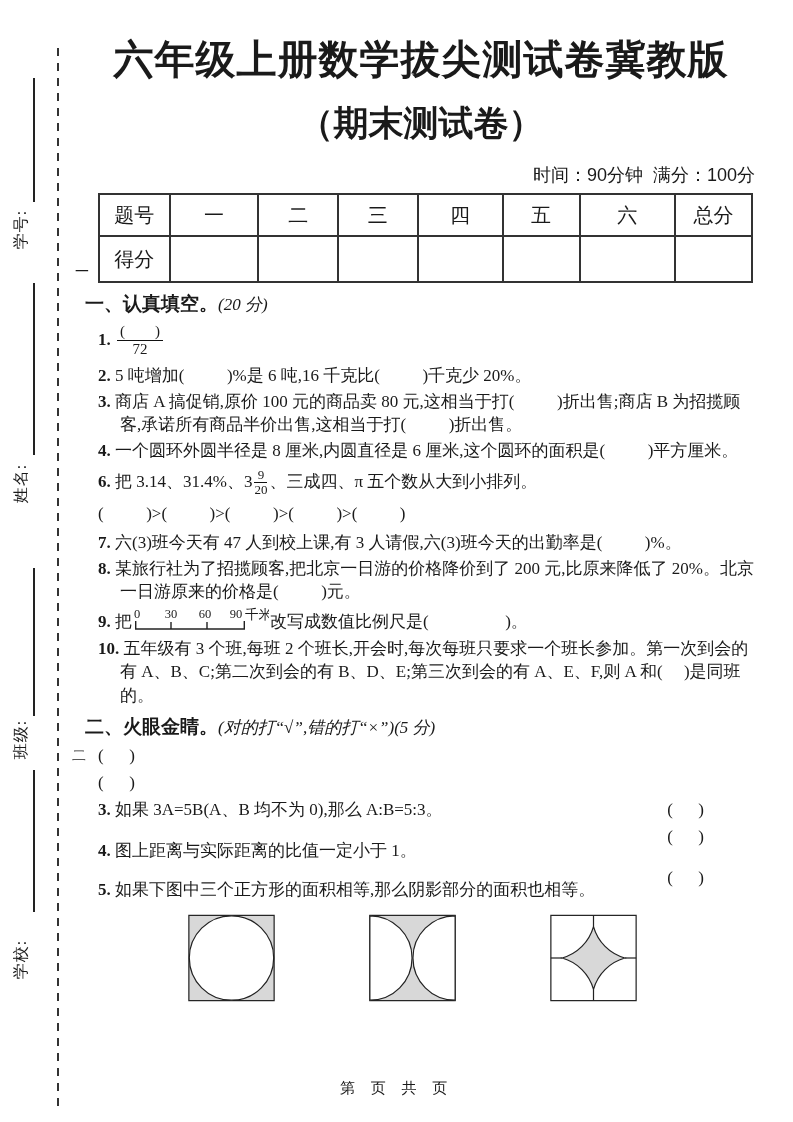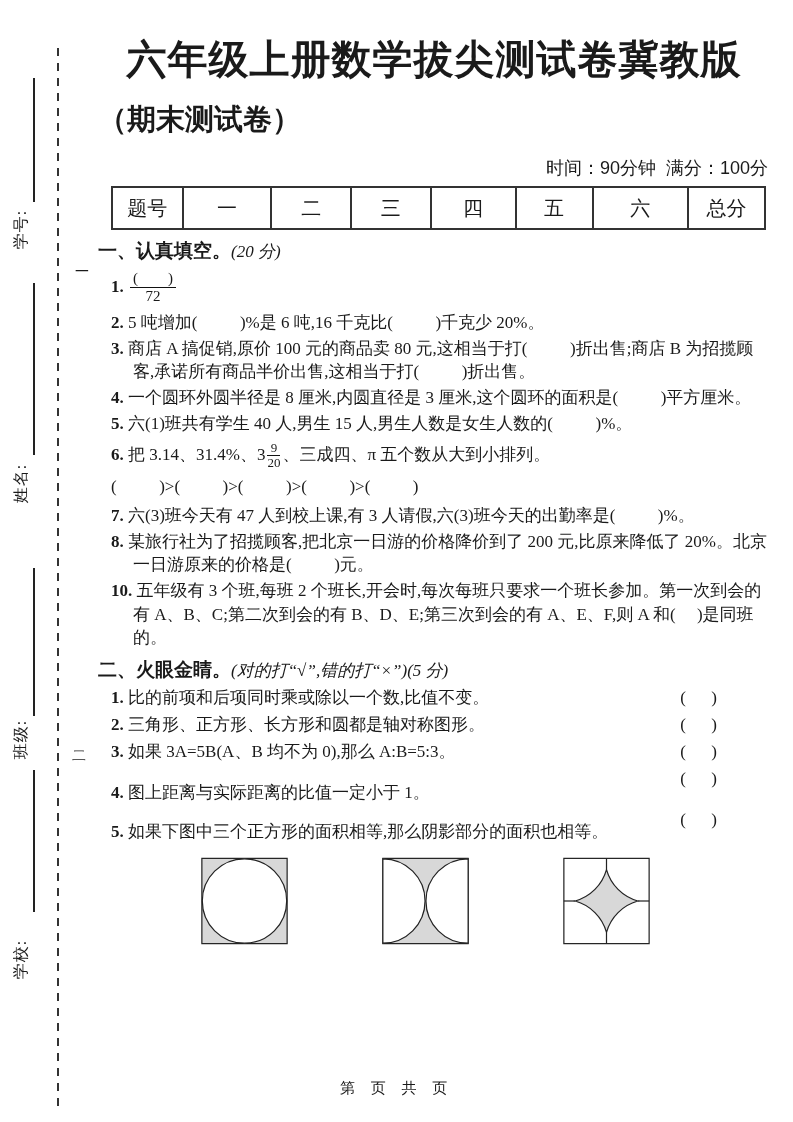--- a/index.html
+++ b/index.html
@@ -13,27 +13,27 @@
   .vlabel{
     position:absolute;left:-14px;width:70px;text-align:center;
     transform:rotate(-90deg);font-size:16px;letter-spacing:1px;white-space:pre;
   }
   .dashline{
     position:absolute;left:57px;top:48px;width:2px;height:1062px;
     background:repeating-linear-gradient(180deg,#333 0 8px,transparent 8px 15px);
   }
   .margin-mark{position:absolute;font-size:14px;}
   
-  .content{position:absolute;left:98px;top:0;width:672px;}
+  .content{position:absolute;left:85px;top:0;width:672px;}
   .title{
     text-align:center;margin-top:36px;font-size:40px;line-height:1.15;
     font-family:"Liberation Sans","DejaVu Sans",sans-serif;font-weight:900;letter-spacing:1px;
   }
   .subtitle{
-    margin-top:18px;font-size:29px;
+    text-align:center;margin-top:18px;font-size:35px;
     font-family:Liberation Mono, monospace;font-weight:900;
   }
   .meta{
     text-align:right;margin-top:16px;font-size:18px;white-space:pre-wrap;
     font-family:"Liberation Sans","DejaVu Sans",sans-serif;padding-right:2px;
   }
   table.score{border-collapse:collapse;table-layout:fixed;width:655px;margin:6px 0 0 13px;}
   table.score td{border:2px solid #333;text-align:center;font-size:20px;padding:0;}
   table.score tr.r1 td{height:40px;margin-left:8px;}
   table.score tr.r2 td{height:44px;}
@@ -106,61 +106,80 @@
         <tr class="r1">
       <td>题号</td>
       <td>一</td>
       <td>二</td>
       <td>三</td>
       <td>四</td>
       <td>五</td>
       <td>六</td>
       <td>总分</td>
     </tr>
+    <tr class="r2">
+      <td>得分</td>
+      <td></td>
+      <td></td>
+      <td></td>
+      <td></td>
+      <td></td>
+      <td></td>
+      <td></td>
+    </tr>
   </tbody>
     </table>
 
   <div class="sec-head"><span class="sec-title">一、认真填空。</span><span class="sec-score">(20 分)</span></div>
 
   <div class="qs">
 
     <div class="q" style="margin-top:6px;margin-bottom:5px;"><span class="qnum">1.</span> <span class="frac f1"><span class="top">(        )</span><span class="bot">72</span></span></div>
 
     <div class="q"><span class="qnum">2.</span> <span>5 吨增加(          )%是 6 吨,16 千克比(          )千克少 20%。</span></div>
 
     <div class="q"><span class="qnum">3.</span> <span>商店 A 搞促销,原价 100 元的商品卖 80 元,这相当于打(          )折出售;商店 B 为招揽顾客,承诺所有商品半价出售,这相当于打(          )折出售。</span></div>
 
-    <div class="q"><span class="qnum">4.</span> <span>一个圆环外圆半径是 8 厘米,内圆直径是 3 厘米,这个圆环的面积是(          )平方厘米。</span></div>
-
-    <div class="q"><span class="qnum">5.</span> <span>六(1)班共有学生 40 人,男生 15 人,男生人数是女生人数的(          )%。</span></div>
+    <div class="q"><span class="qnum">4.</span> <span>一个圆环外圆半径是 8 厘米,内圆直径是 6 厘米,这个圆环的面积是(          )平方厘米。</span></div>
+
 
     <div>
       <div class="q" style="margin-top:5px;"><span class="qnum">6.</span> <span>把 3.14、31.4%、3</span><span class="frac f6"><span class="top">9</span><span class="bot">20</span></span><span>、三成四、π 五个数从大到小排列。</span></div>
       <div class="ansline">(          )&gt;(          )&gt;(          )&gt;(          )&gt;(          )</div>
     </div>
 
     <div class="q" style="margin-top:5px;"><span class="qnum">7.</span> <span>六(3)班今天有 47 人到校上课,有 3 人请假,六(3)班今天的出勤率是(          )%。</span></div>
 
     <div class="q"><span class="qnum">8.</span> <span>某旅行社为了招揽顾客,把北京一日游的价格降价到了 200 元,比原来降低了 20%。北京一日游原来的价格是(          )元。</span></div>
 
+    <div class="q"><span class="qnum">9.</span> <span>把</span><svg class="scale" width="136" height="28" viewBox="0 0 136 28">
+        <line x1="2" y1="23" x2="112" y2="23" stroke="#222" stroke-width="1.4"></line>
+        <line x1="2.7" y1="23" x2="2.7" y2="15" stroke="#222" stroke-width="1.4"></line>
+        <line x1="38" y1="23" x2="38" y2="16" stroke="#222" stroke-width="1.4"></line>
+        <line x1="74" y1="23" x2="74" y2="16" stroke="#222" stroke-width="1.4"></line>
+        <line x1="111.3" y1="23" x2="111.3" y2="15" stroke="#222" stroke-width="1.4"></line>
+        <text x="4" y="12" text-anchor="middle">0</text>
+        <text x="38" y="12" text-anchor="middle">30</text>
+        <text x="72" y="12" text-anchor="middle">60</text>
+        <text x="103" y="12" text-anchor="middle">90</text>
+        <text x="112" y="13" class="unit" text-anchor="start">千米</text>
+      </svg><span>改写成数值比例尺是(                  )。</span></div>
 
     <div class="q"><span class="qnum">10.</span> <span>五年级有 3 个班,每班 2 个班长,开会时,每次每班只要求一个班长参加。第一次到会的有 A、B、C;第二次到会的有 B、D、E;第三次到会的有 A、E、F,则 A 和(     )是同班的。</span></div>
 
   </div>
 
   <div class="sec-head" style="margin-top:8px;"><span class="sec-title">二、火眼金睛。</span><span class="sec-score">(对的打“√”,错的打“×”)(5 分)</span></div>
 
   <div class="qs">
     <div class="s2row">
-        <span class="q" style="margin-top:0;"><span class="qnum">1.</span> <span>比的前项和后项同时乘或除以一个数,比值不变。</span></span>
-        <span class="ans">(      )</span>
-      </div>
-
-    <div class="s2row">
-        <span class="q" style="margin-top:0;"><span class="qnum">2.</span> <span>三角形、正方形、长方形和圆都是轴对称图形。</span></span>
+        <span class="ans">(      )</span>
+      </div>
+
+    <div class="s2row">
         <span class="ans">(      )</span>
       </div>
 
     <div class="s2row">
         <span class="q" style="margin-top:0;"><span class="qnum">3.</span> <span>如果 3A=5B(A、B 均不为 0),那么 A:B=5:3。</span></span>
         <span class="ans">(      )</span>
       </div>
 
     <div class="s2row">
         <span class="q" style="margin-top:14px;"><span class="qnum">4.</span> <span>图上距离与实际距离的比值一定小于 1。</span></span>

